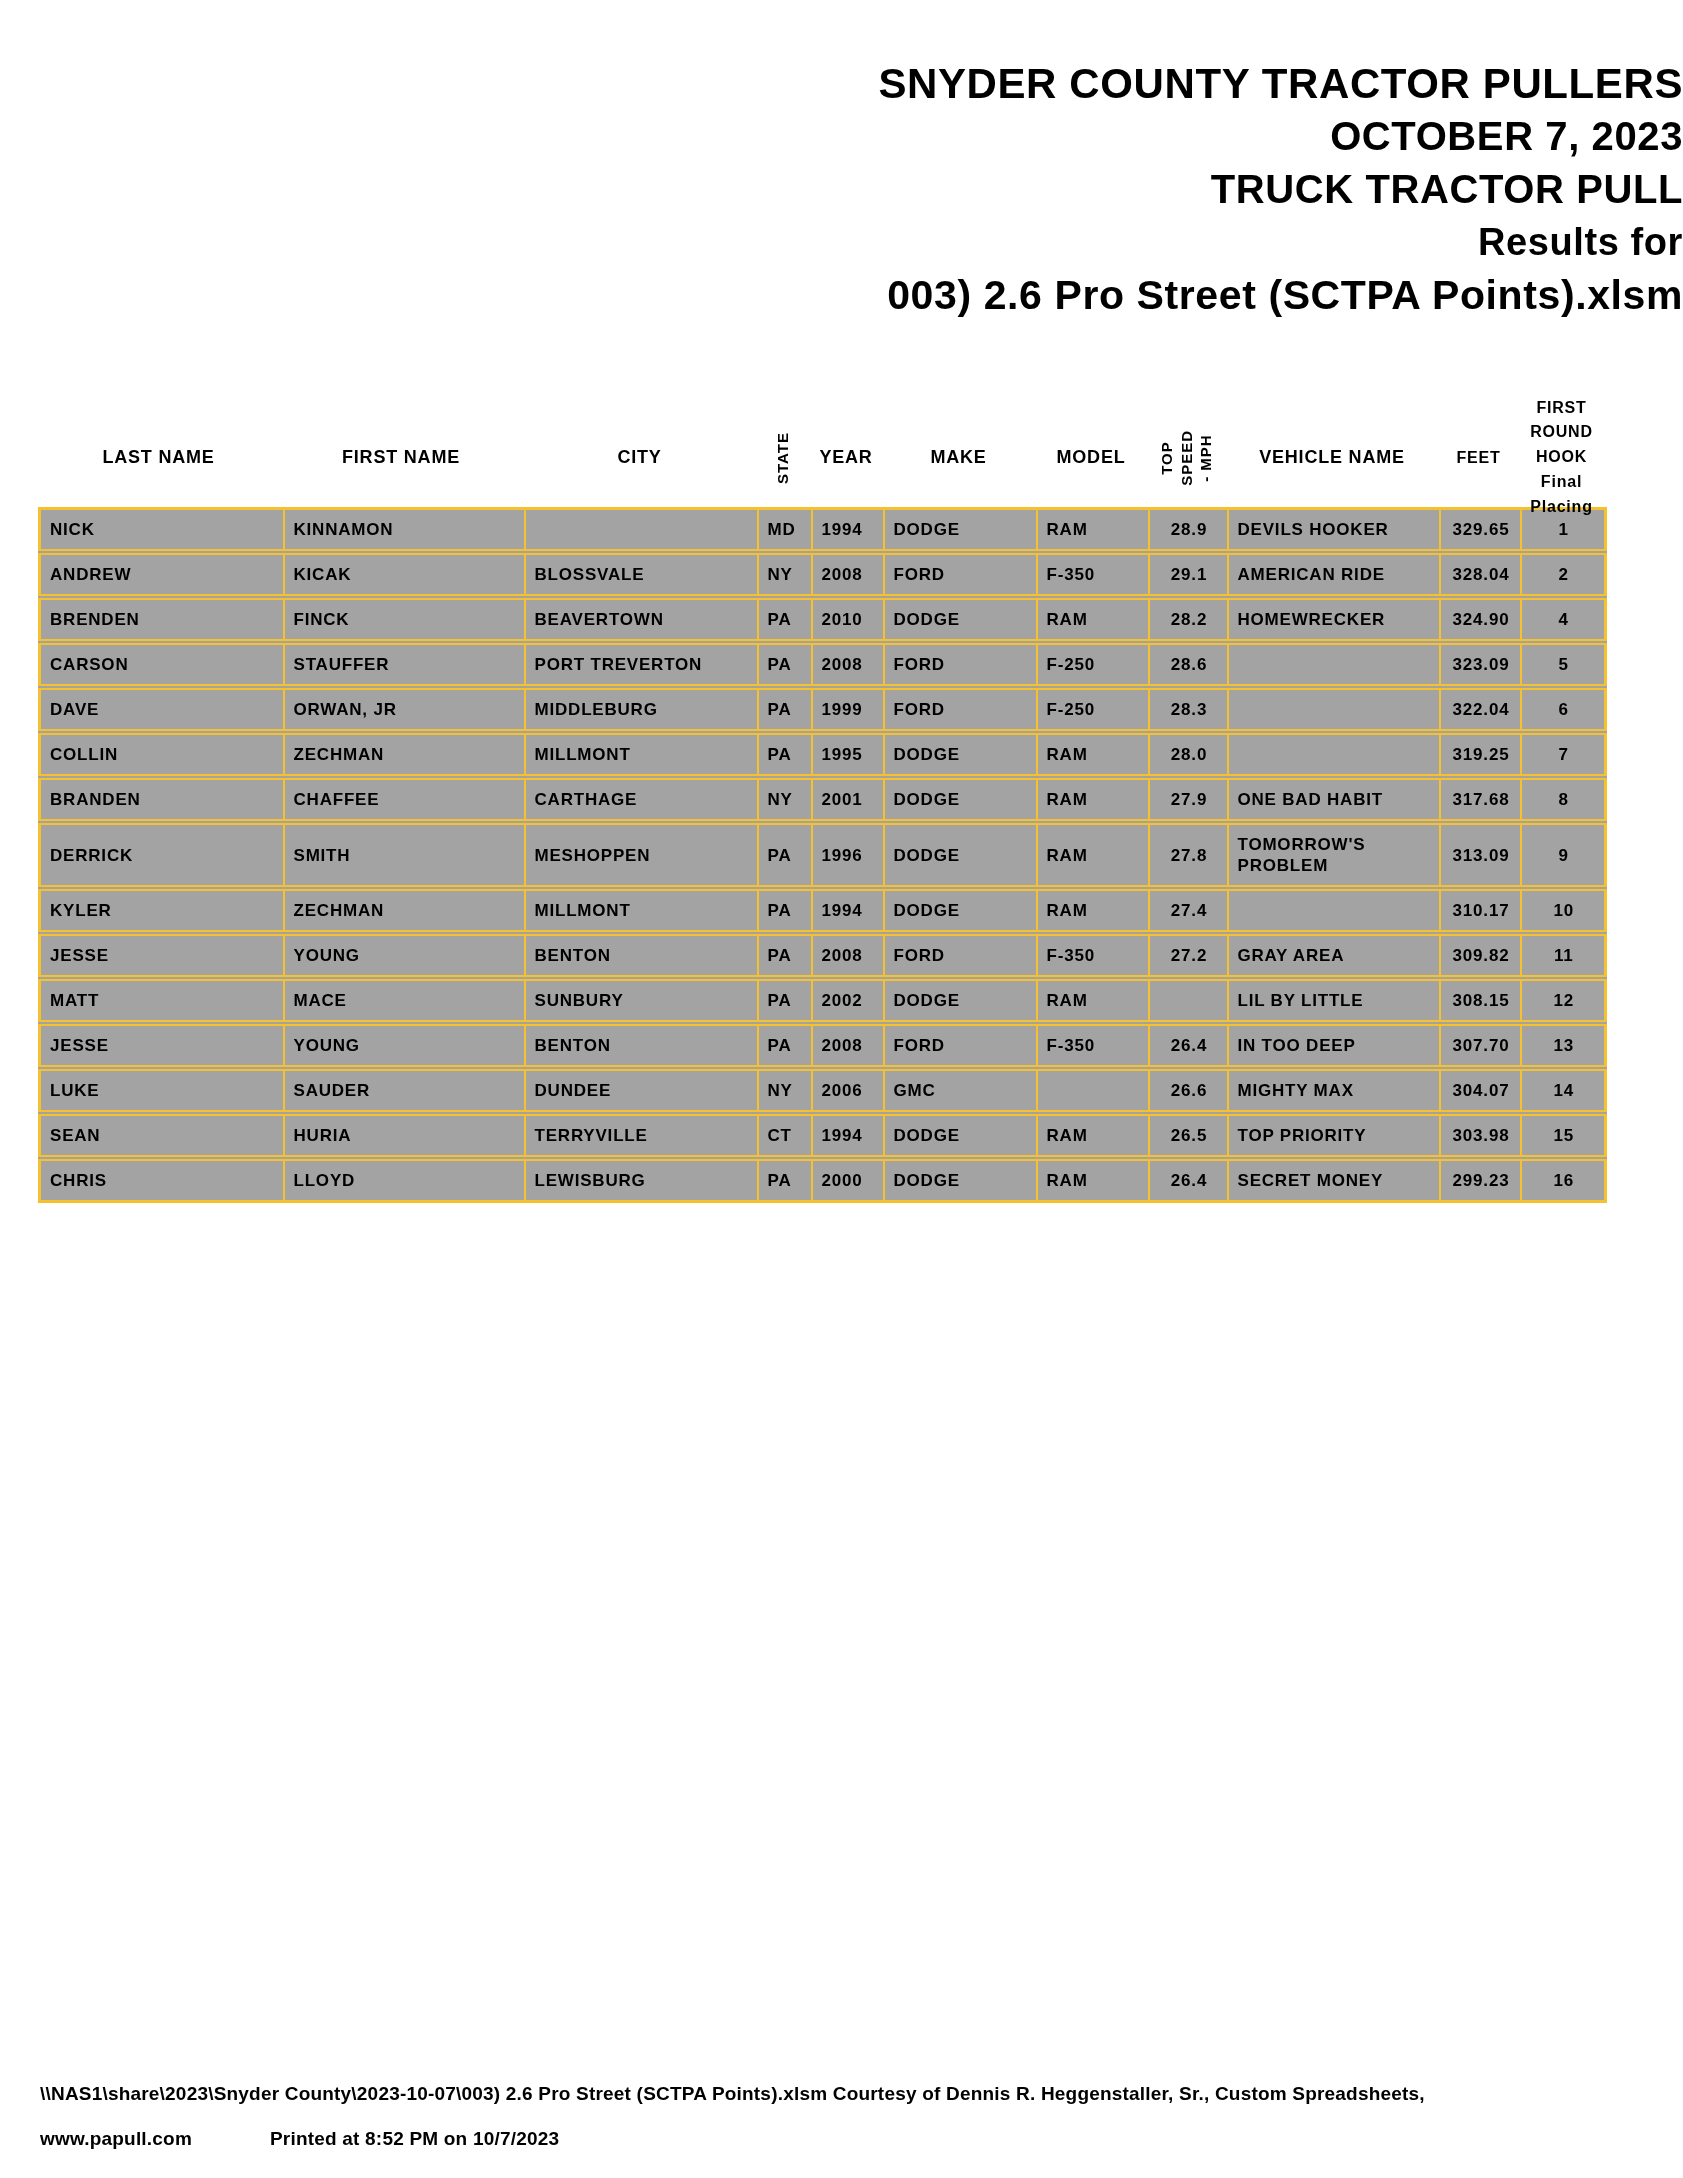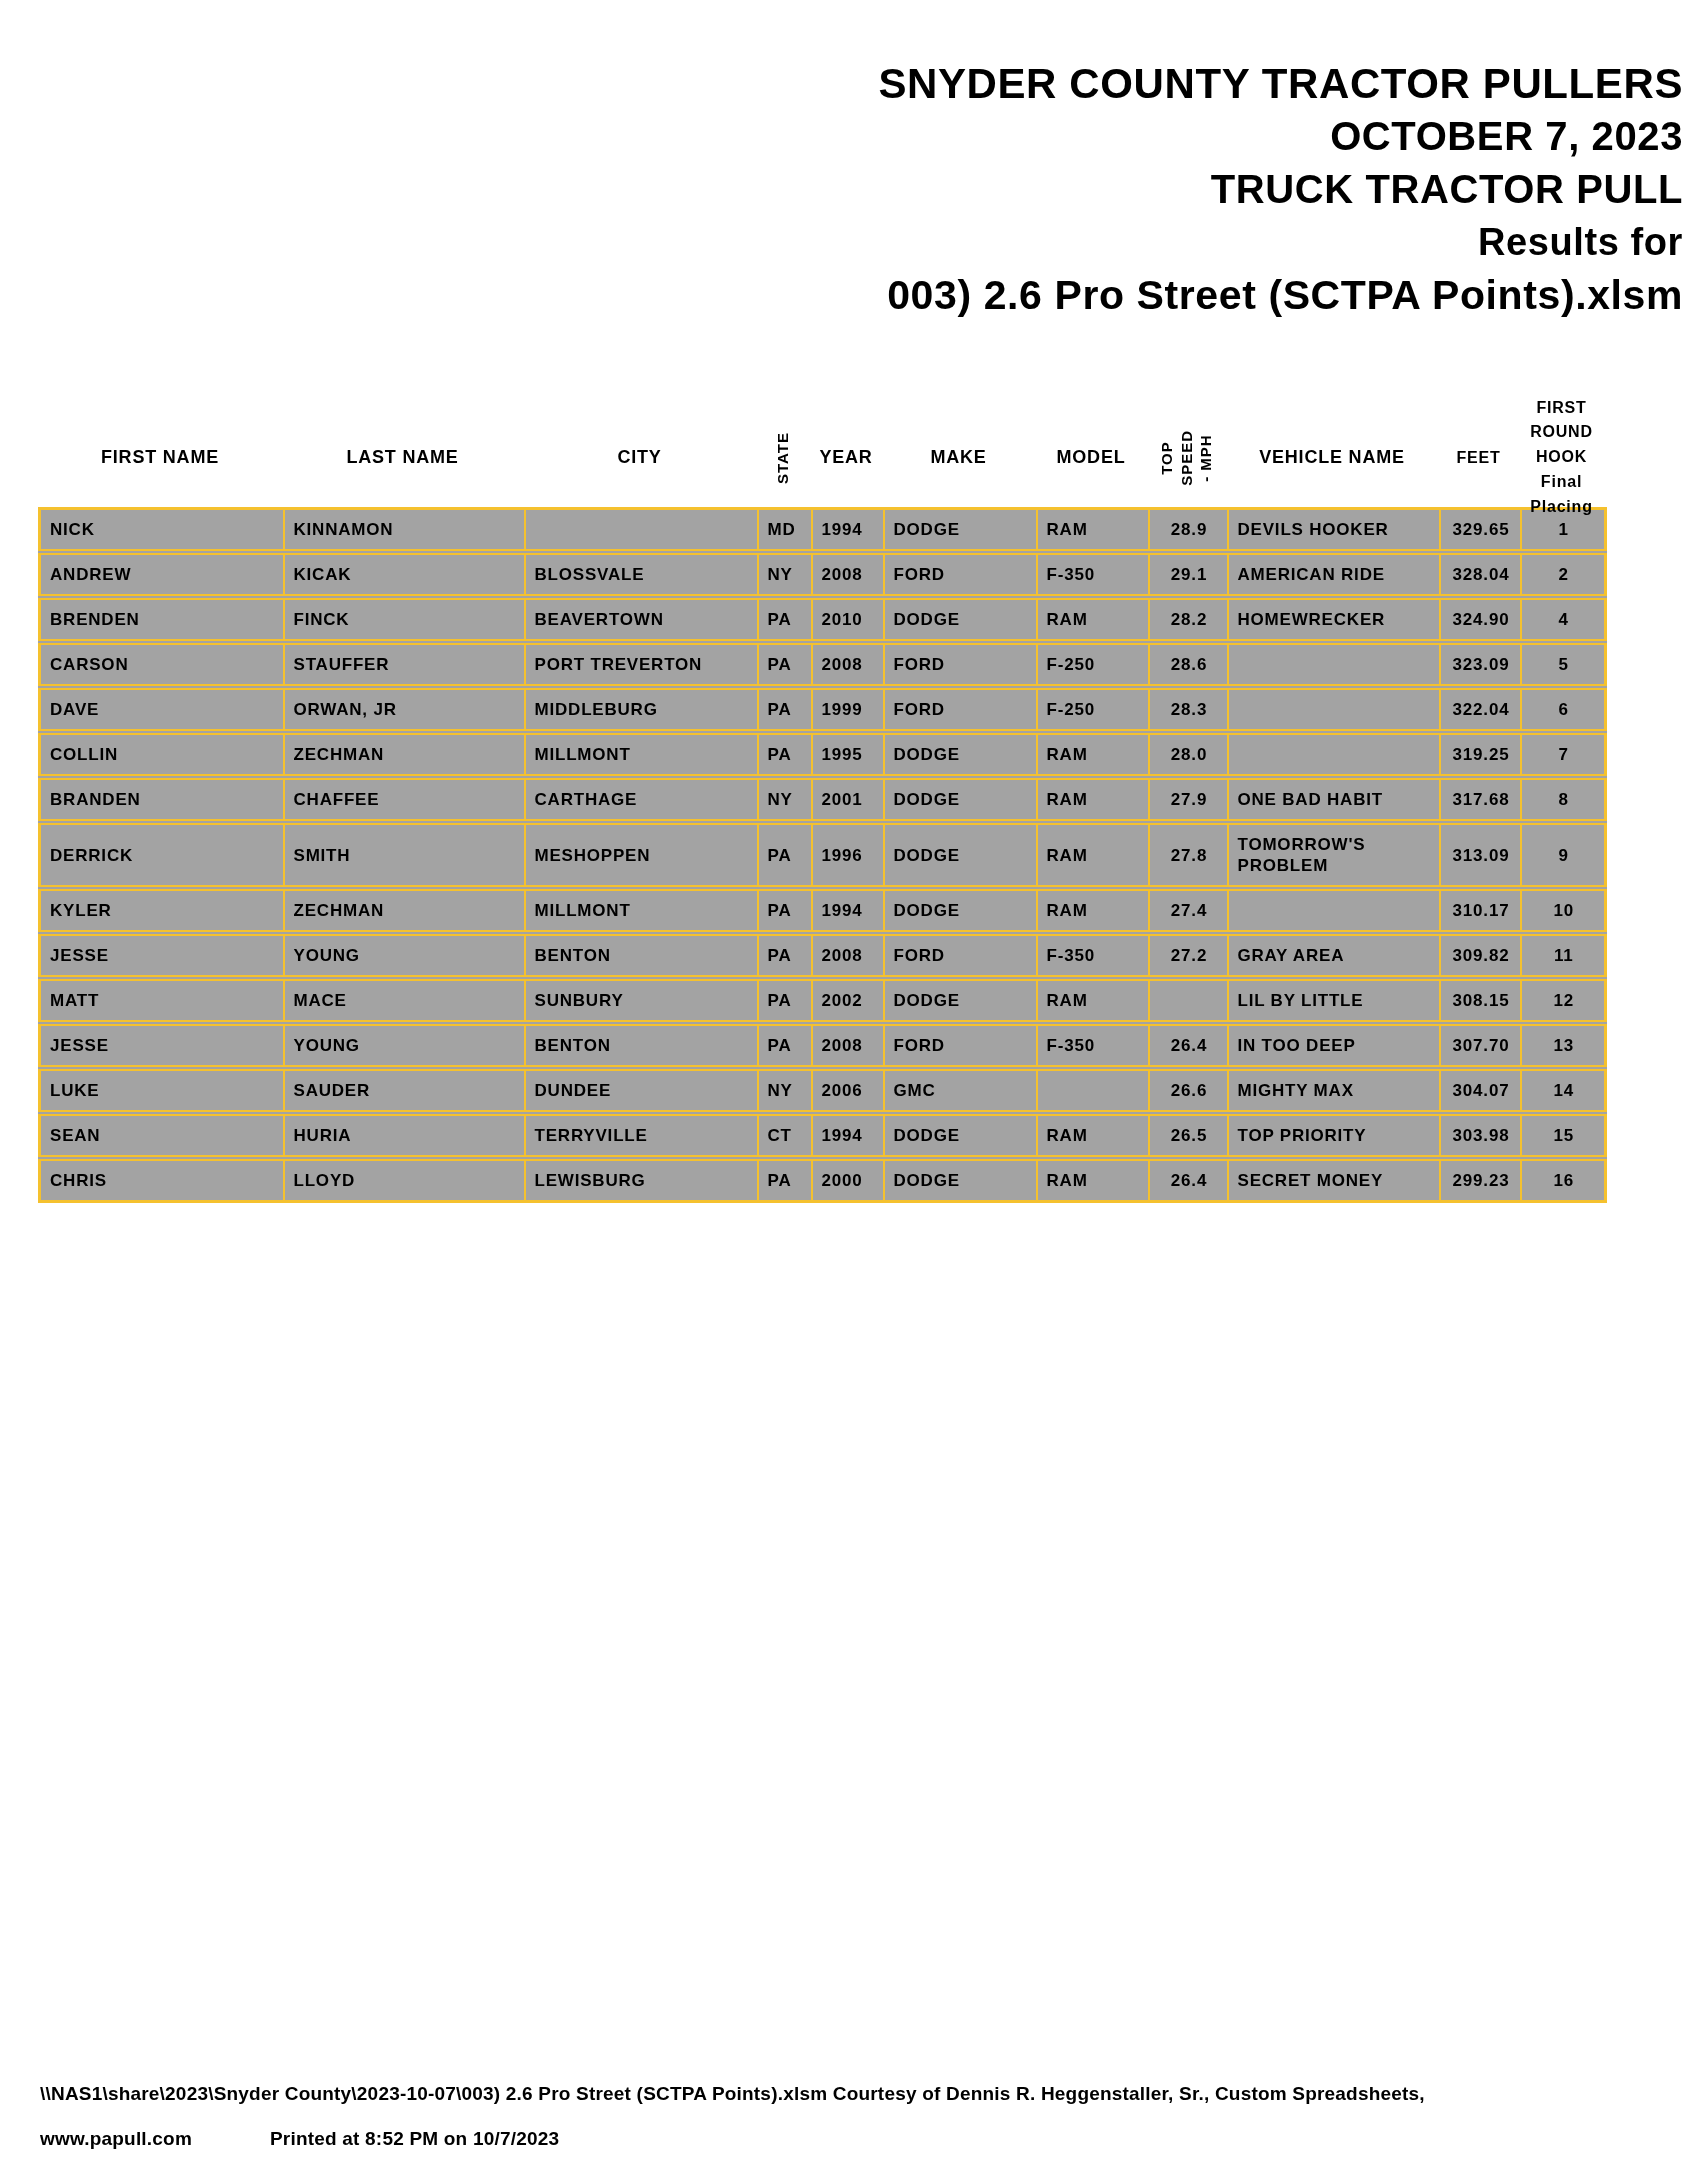--- a/index.html
+++ b/index.html
@@ -80,25 +80,25 @@
   <div class="title-block">
     <div class="title-line t1">SNYDER COUNTY TRACTOR PULLERS</div>
     <div class="title-line t2">OCTOBER 7, 2023</div>
     <div class="title-line t3">TRUCK TRACTOR PULL</div>
     <div class="title-line t4">Results for</div>
     <div class="title-line t5">003) 2.6 Pro Street (SCTPA Points).xlsm</div>
   </div>
 
   <div class="table-area">
     <div class="hdr-row">
+        <div class="hcell" style="width: 241px;">
+          <span class="hlabel">LAST NAME</span>
+        </div>
         <div class="hcell" style="width: 244px;">
           <span class="hlabel">FIRST NAME</span>
-        </div>
-        <div class="hcell" style="width: 241px;">
-          <span class="hlabel">LAST NAME</span>
         </div>
         <div class="hcell" style="width: 233px;">
           <span class="hlabel">CITY</span>
         </div>
         <div class="hcell" style="width: 54px;">
           <span class="vert">STATE</span>
         </div>
         <div class="hcell" style="width: 72px;">
           <span class="hlabel">YEAR</span>
         </div>

